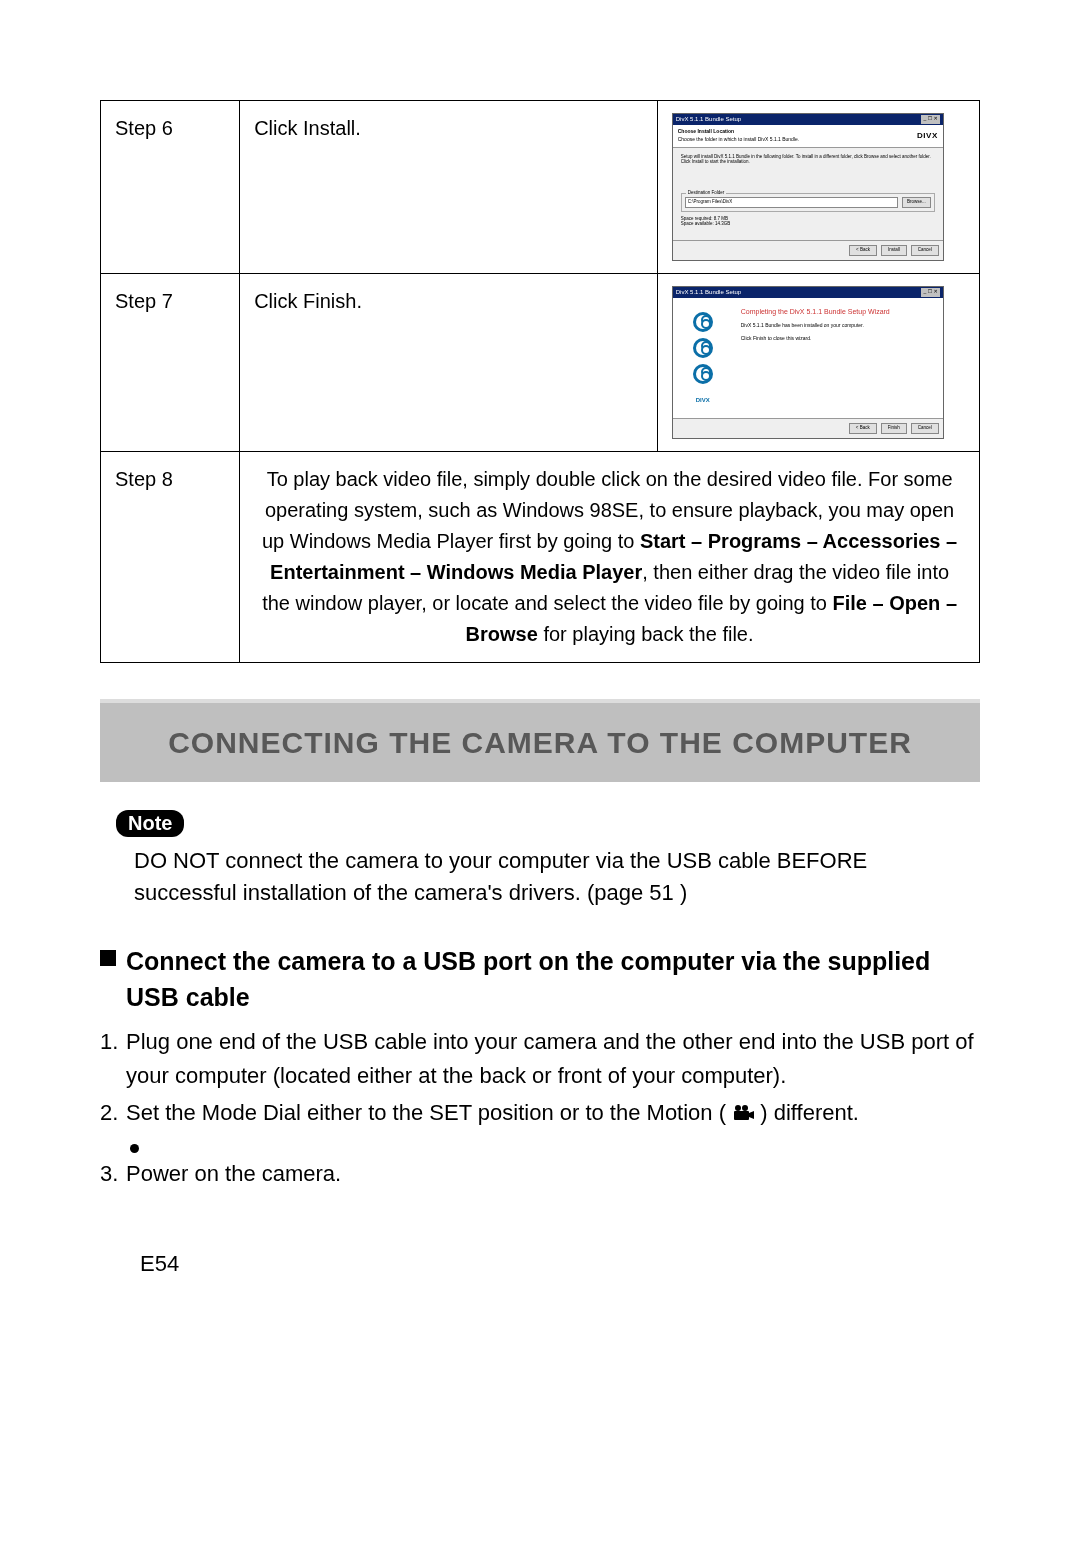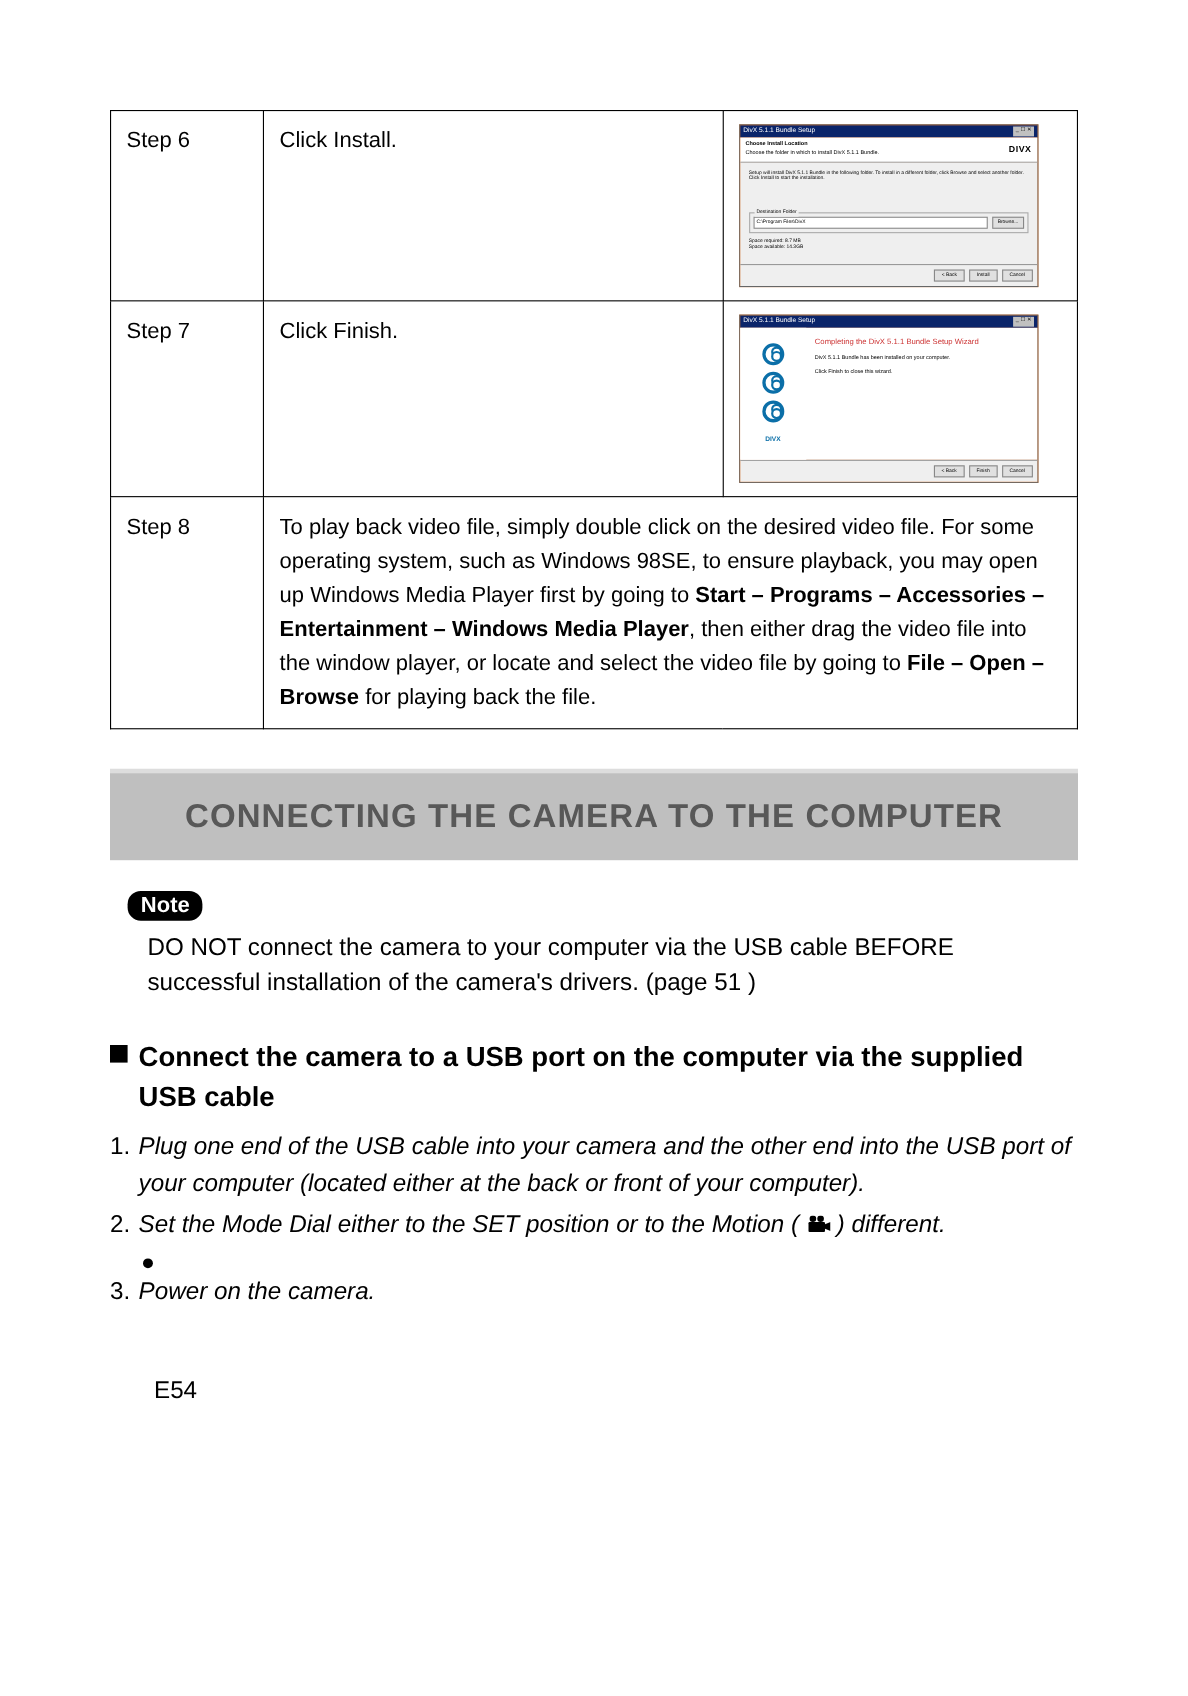--- a/index.html
+++ b/index.html
@@ -37,20 +37,21 @@
       width: 390px;
       font-size: 22px;
     }
     .step-img-cell {
       width: 260px;
       padding: 6px;
     }
     .step8-content {
       font-size: 23px;
       line-height: 1.55;
+      text-align: center;
     }
     .bold {
       font-weight: bold;
     }
 
     
     .installer-box {
       border: 1px solid #666;
       width: 272px;
       font-size: 5px;
@@ -270,21 +271,20 @@
     .num-item {
       display: flex;
       margin-bottom: 2px;
     }
     .num-item .num {
       width: 26px;
       flex-shrink: 0;
     }
     .num-item .txt {
       flex: 1;
-      font-style: italic;
     }
     .sub-bullet-row {
       display: flex;
       align-items: flex-start;
       margin-left: 30px;
       margin-top: 4px;
       margin-bottom: 4px;
     }
     .dot-bullet {
       width: 9px;

